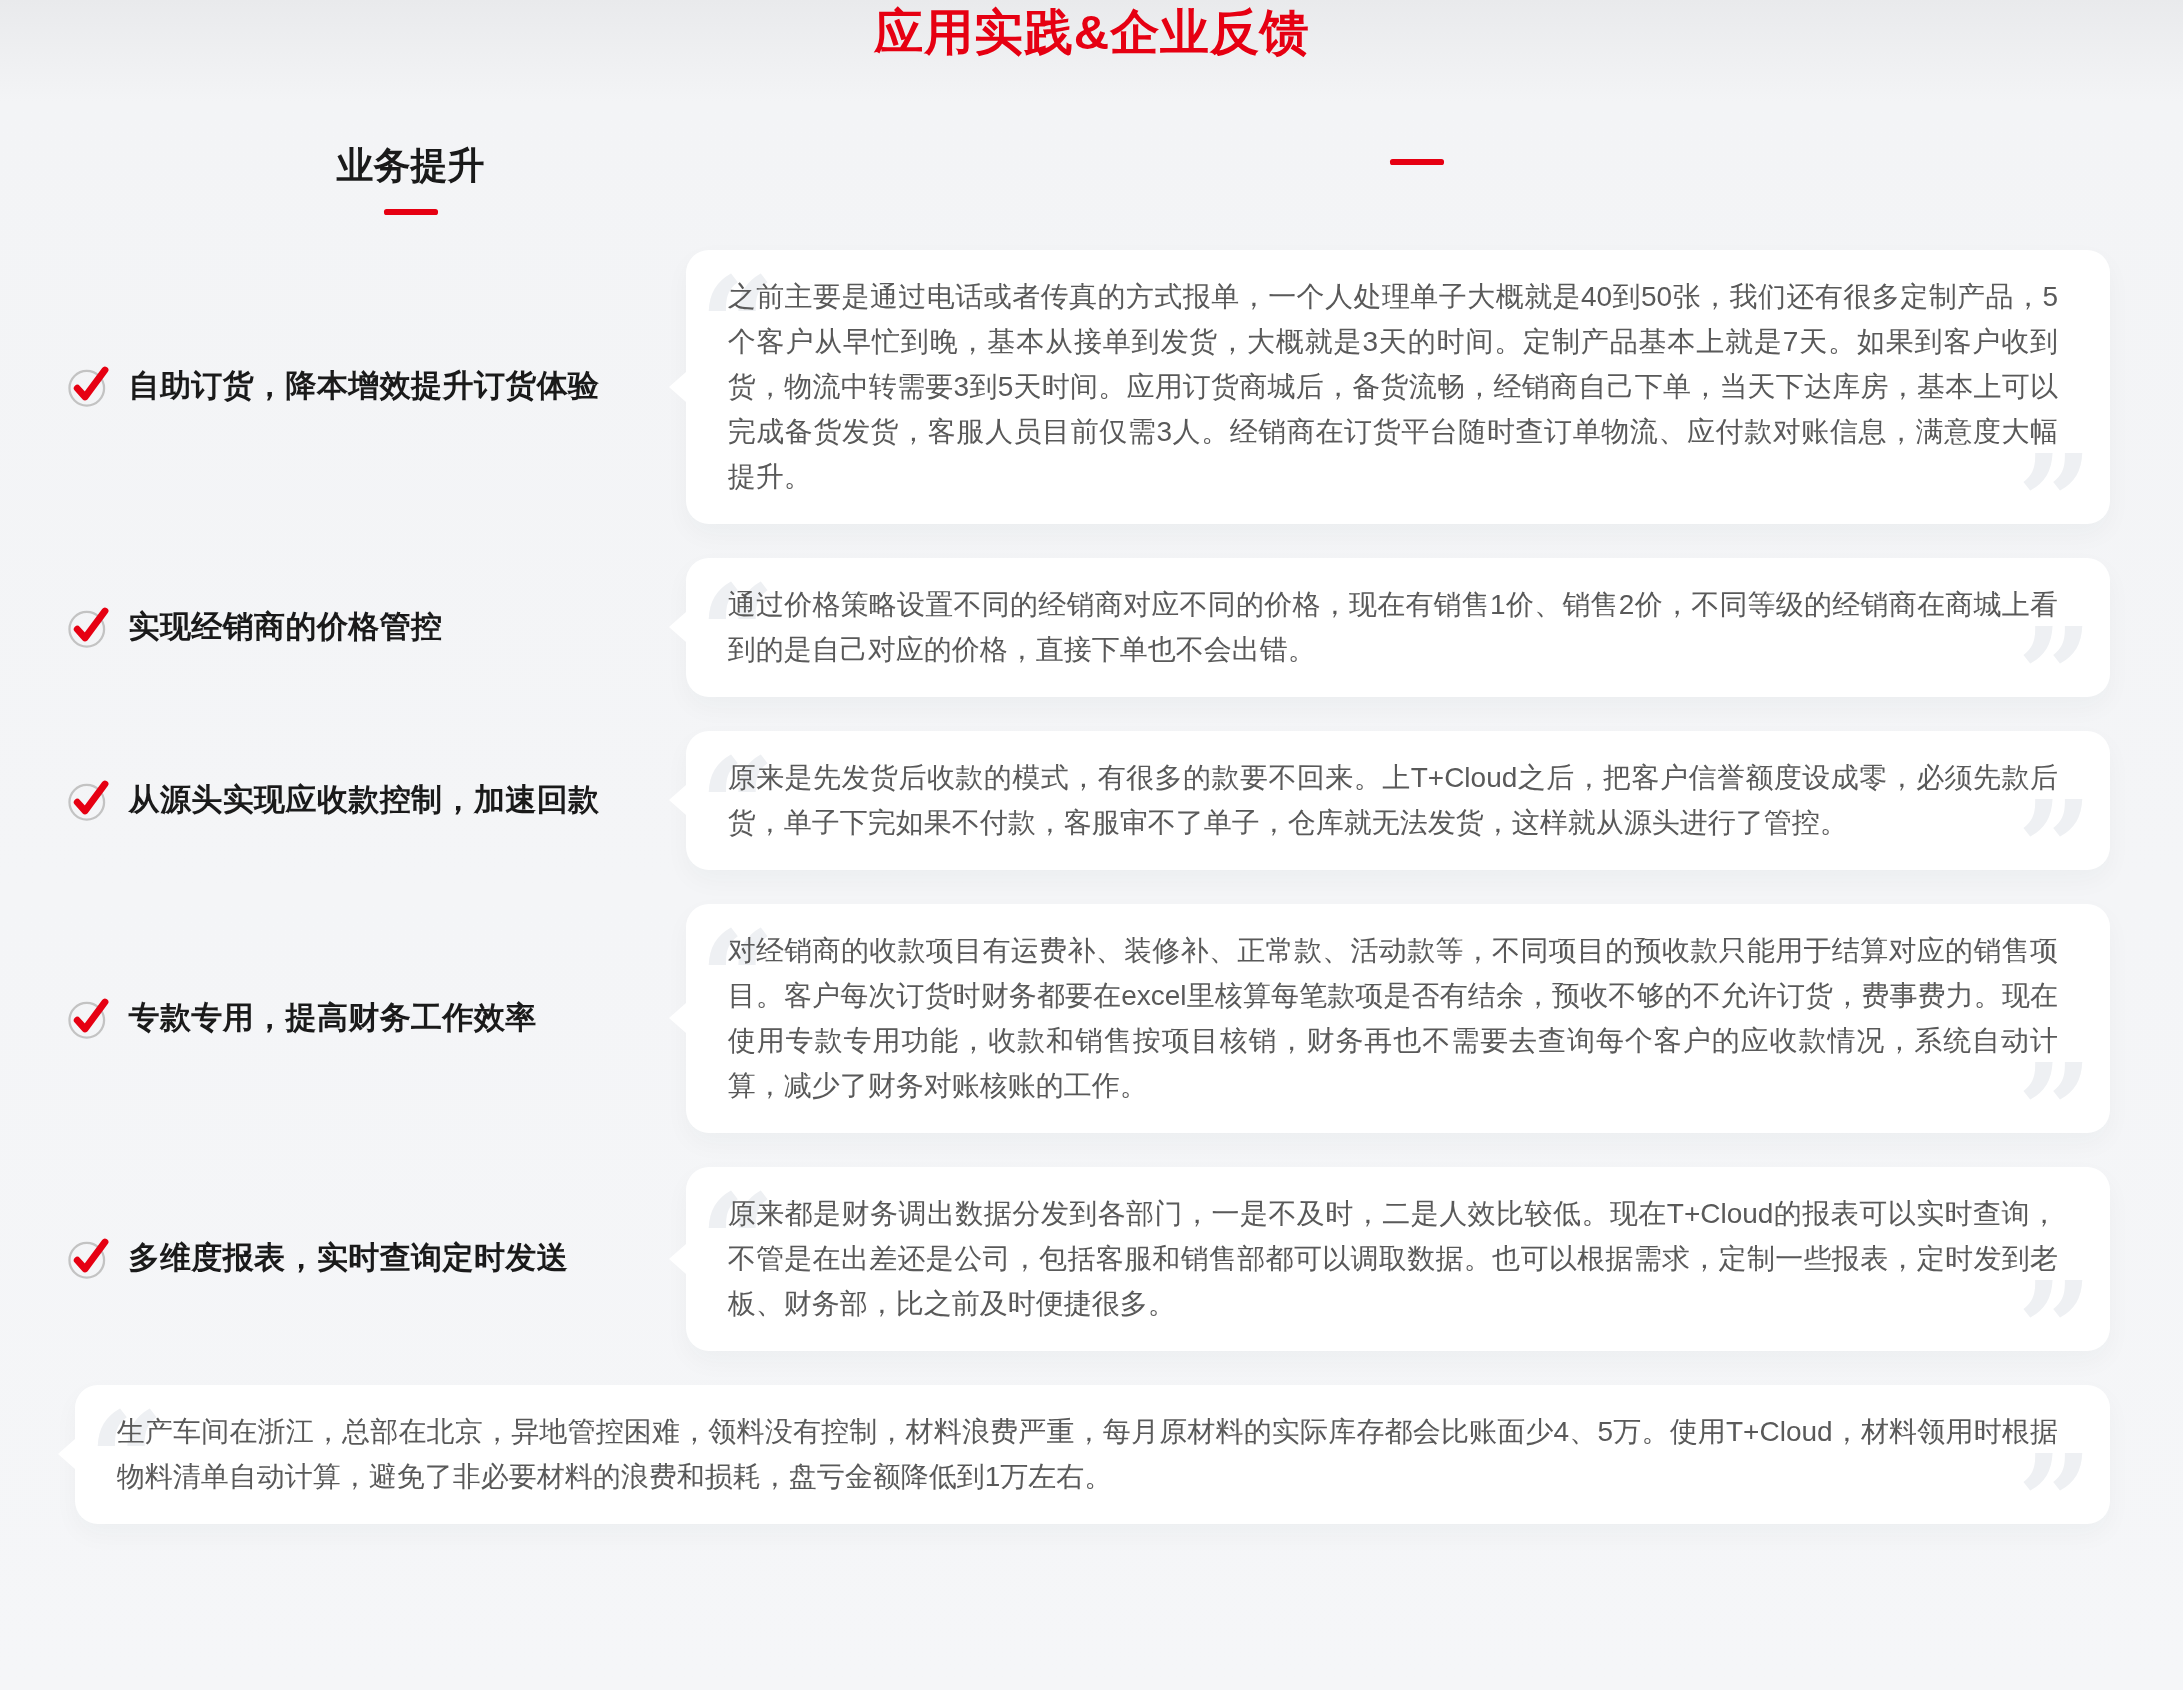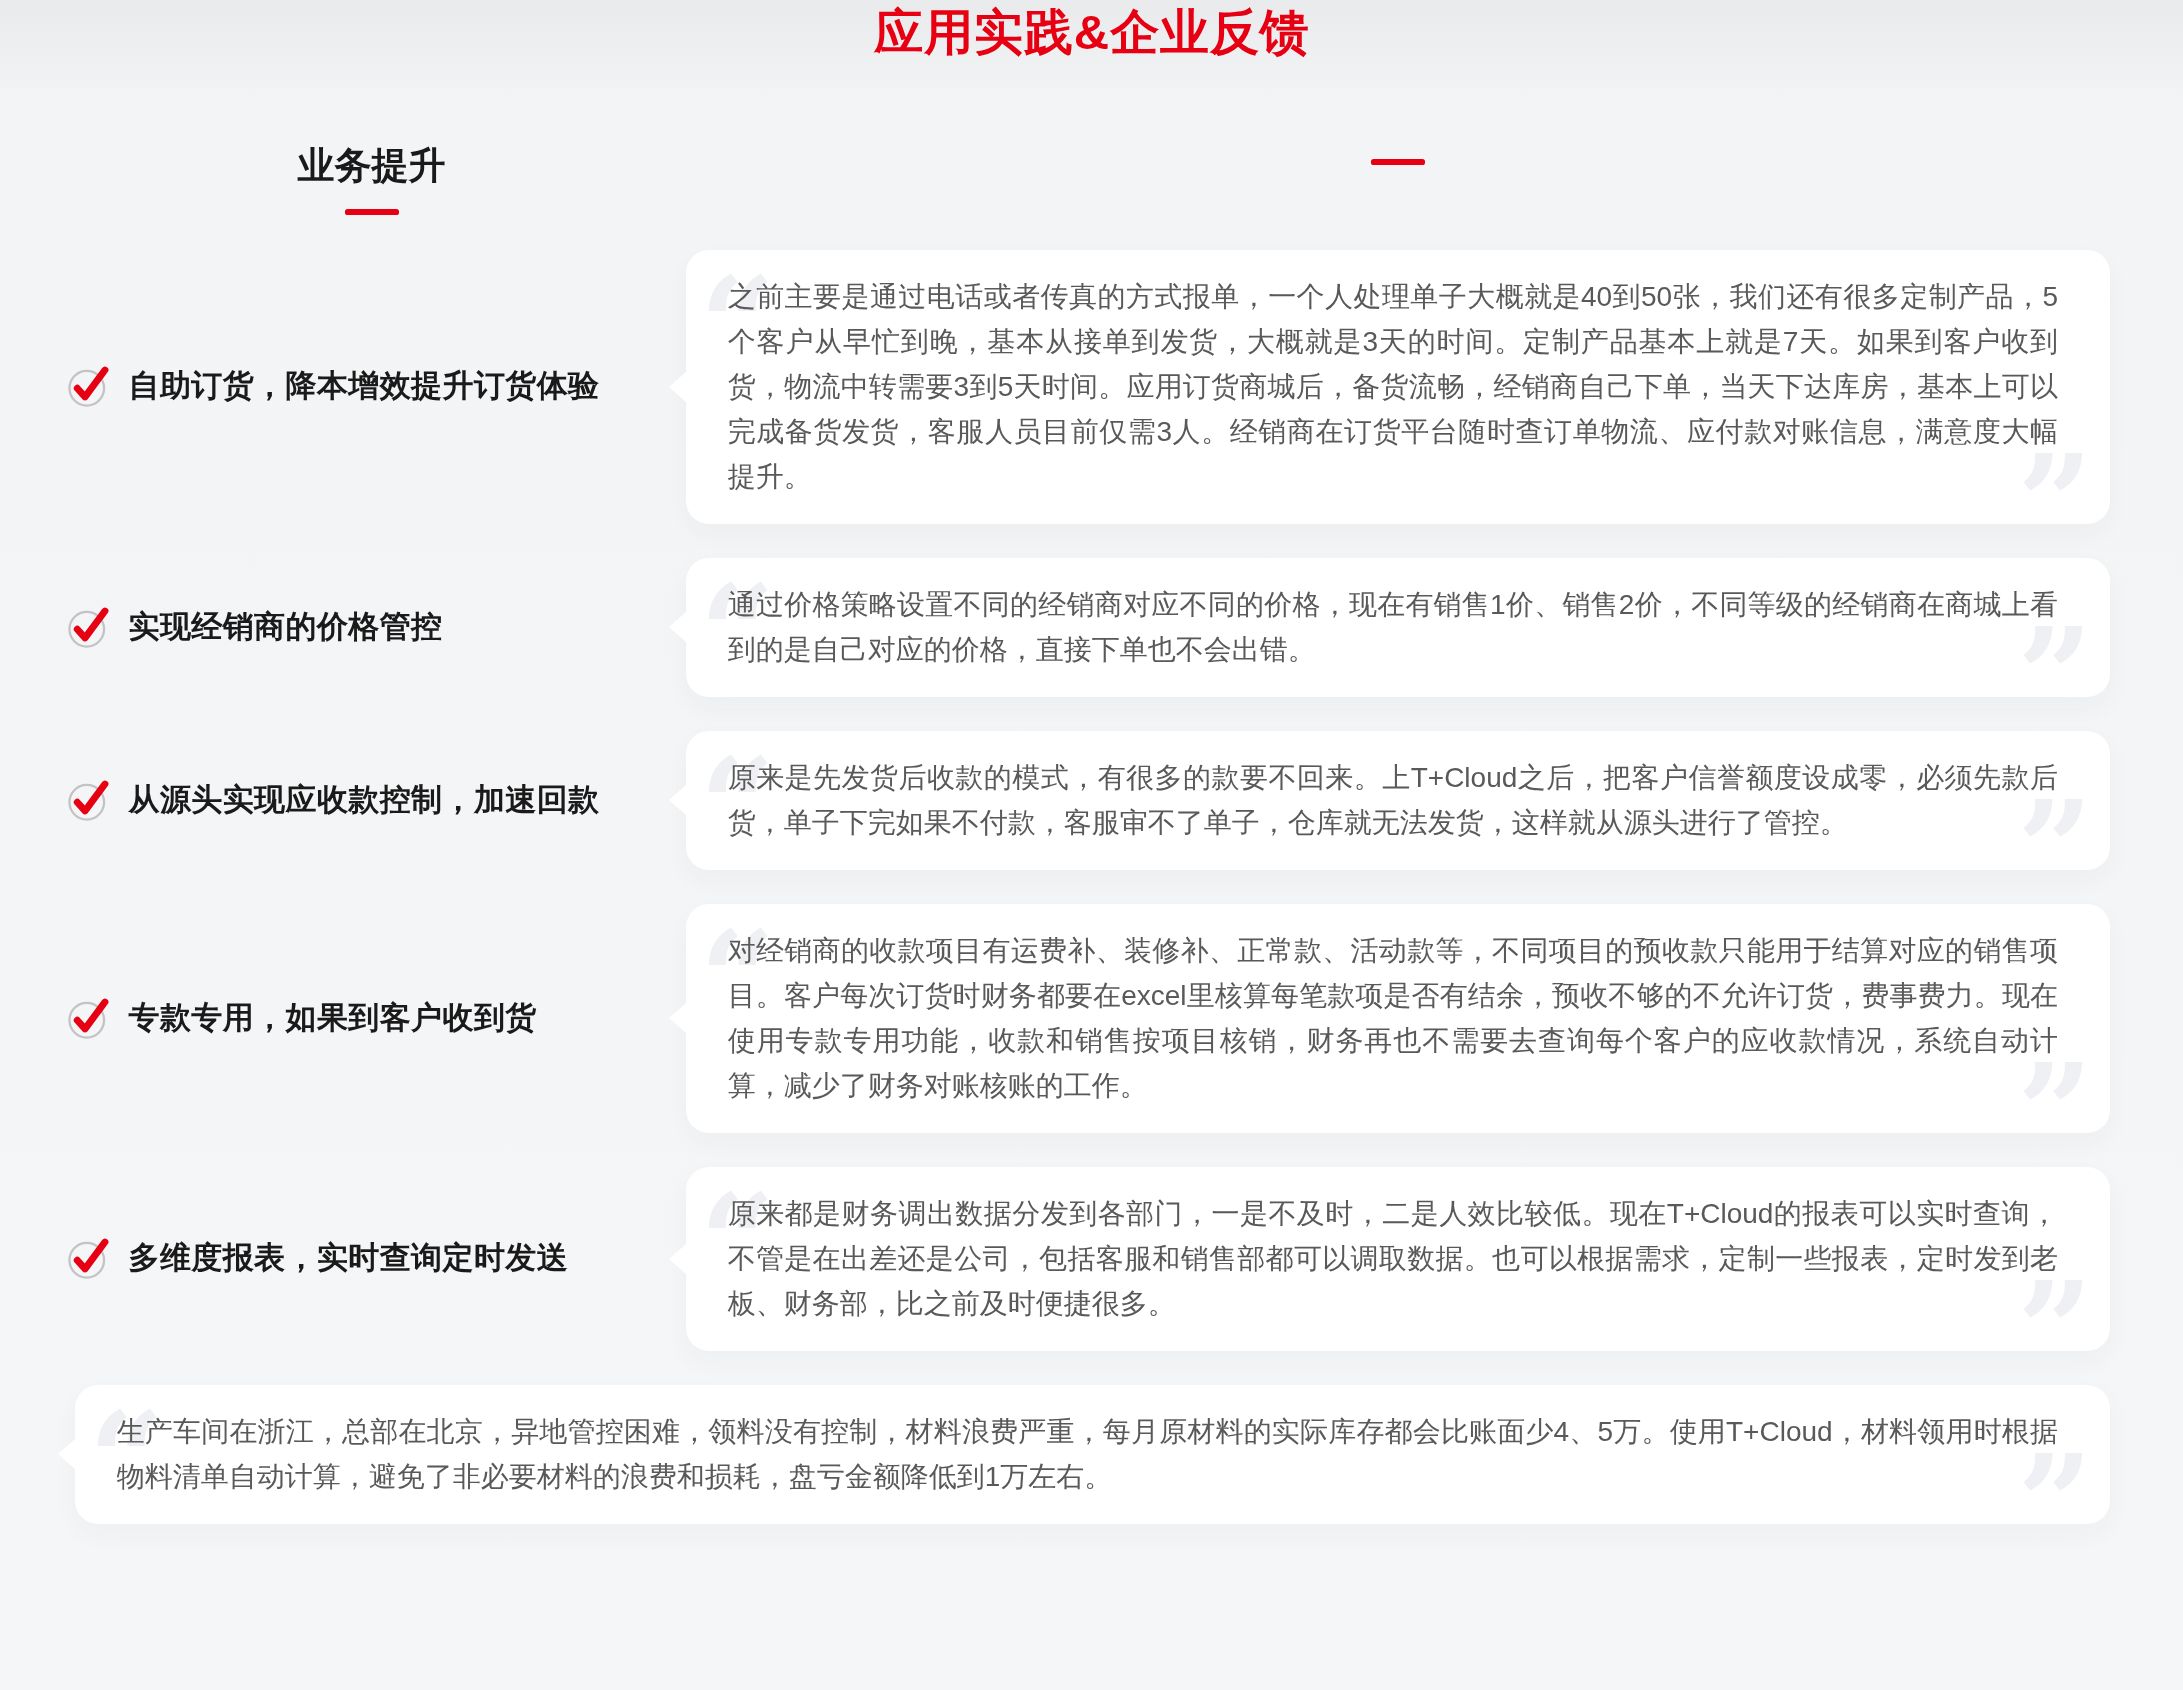--- a/index.html
+++ b/index.html
@@ -22,20 +22,21 @@
   .page-title{
     text-align:center;
     font-size:49px;font-weight:bold;
     color:var(--accent-red);
     letter-spacing:0.9px;
   }
   .headers{
     display:flex;
     padding:0 74px 0 66px;
     margin-top:75px;
+    margin-left:39px;
   }
   .header-cell-left{width:611px;flex-shrink:0;text-align:center;}
   .header-cell-right{flex:1;margin-left:8.7px;text-align:center;}
   .col-header{
     font-size:37px;font-weight:bold;color:var(--heading-black);
     display:block;
   }
   .header-underline{
     display:block;width:54px;height:6.1px;border-radius:2.6px;
     background:var(--accent-red);
@@ -150,21 +151,21 @@
         <span class="close-quote">”</span>
       </div>
     </div>
 
     <div class="row">
       <div class="benefit">
         <svg class="check-icon" viewBox="0 0 52 52" overflow="visible">
           <circle cx="24" cy="28" r="20" fill="none" stroke="var(--circle-gray)" stroke-width="2.6"></circle>
           <path d="M13 28 L22 38 L45 7" fill="none" stroke="var(--accent-red)" stroke-width="8" stroke-linecap="round" stroke-linejoin="round"></path>
         </svg>
-        <span class="benefit-label">专款专用，如果到客户收到货</span>
+        <span class="benefit-label">专款专用，提高财务工作效率</span>
       </div>
       <div class="quote-box">
         <span class="open-quote">“</span>
         <p class="quote-text">对经销商的收款项目有运费补、装修补、正常款、活动款等，不同项目的预收款只能用于结算对应的销售项目。客户每次订货时财务都要在excel里核算每笔款项是否有结余，预收不够的不允许订货，费事费力。现在使用专款专用功能，收款和销售按项目核销，财务再也不需要去查询每个客户的应收款情况，系统自动计算，减少了财务对账核账的工作。</p>
         <span class="close-quote">”</span>
       </div>
     </div>
 
     <div class="row">
       <div class="benefit">

